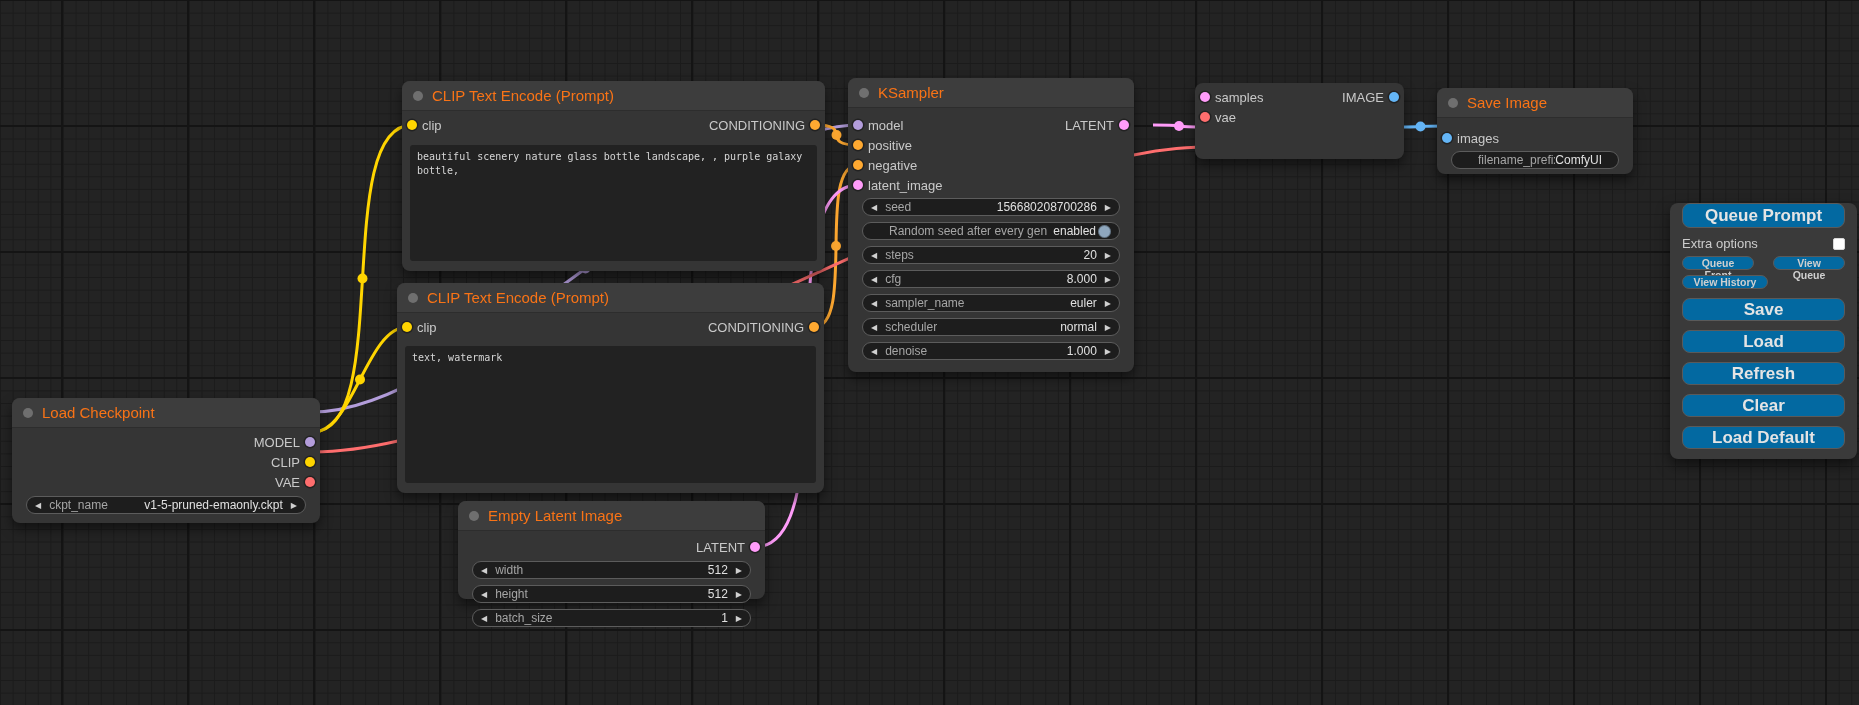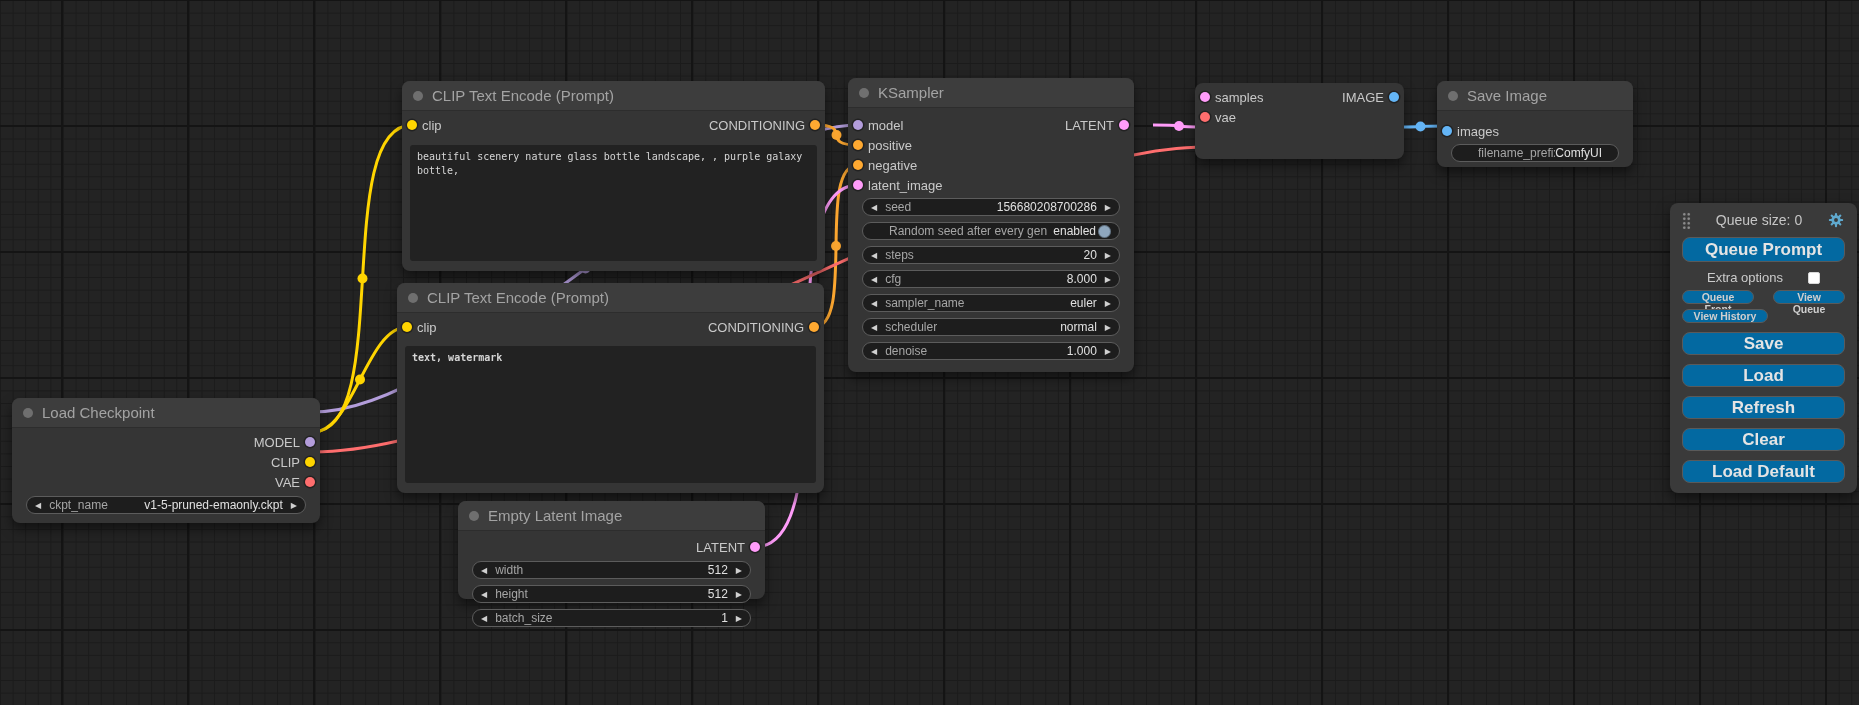--- a/index.html
+++ b/index.html
@@ -24,21 +24,21 @@
   .node {
     position:absolute; z-index:2; background:#353535; border-radius:8px;
     box-shadow: 0 6px 12px rgba(0,0,0,.5);
   }
   .nhead {
     height:30px; display:flex; align-items:center; padding:0 11px;
     background:#3d3d3d; border-bottom:1px solid #2d2d2d;
     border-radius:8px 8px 0 0;
   }
   .ndot { width:10px; height:10px; border-radius:50%; margin-right:9px; flex:none; }
-  .ntitle { font-size:15px; color:#a3a3a3; white-space:nowrap; }
+  .ntitle { font-size:15px; color:#f97316; white-space:nowrap; }
 
   .srow {
     position:relative; height:20px; display:flex; align-items:center;
     padding:0 20px; font-size:13px; color:#c9c9c9;
   }
   .srow.mt4 { margin-top:4px; }
   .srow.mt6 { margin-top:6px; }
   .srow.mt7 { margin-top:7px; }
   .port {
     position:absolute; width:10px; height:10px; border-radius:50%; top:5px;
@@ -90,21 +90,21 @@
     display:block; width:100%; background:#0369a1; border:1px solid #5a5a5a;
     border-radius:8px; color:#e4e4e4; font-family:"Liberation Sans",sans-serif;
     cursor:pointer; text-align:center;font-weight:bold;
   }
   .qbtn.big { height:25px; font-size:17px; line-height:22px; }
   .qbtn.action { height:23px; font-size:17px; line-height:20px; margin-top:9px; }
   .qbtn.small {
     height:14px; font-size:10.5px; line-height:12px; border-radius:9px;
     width:auto; flex:1; padding:0 6px; color:#cfcfcf;
   }
-  .extra-row { margin-top:8px; display:flex; align-items:center; justify-content:center;
+  .extra-row { margin-top:8px; display:flex; align-items:center; justify-content:space-between;
                font-size:13px; color:#cccccc; gap:25px; }
   .checkbox { width:12px; height:12px; background:#ffffff; border-radius:2px;
               border:1px solid #d8d8d8; cursor:pointer; }
   .small-row { display:flex; gap:19px; margin-top:5px; }
   .small-row .qbtn.small.vh { flex:none; width:86px; }
   .btn-col { margin-top:8px; }
 </style>
 </head>
 <body>
 
@@ -176,21 +176,21 @@
     <div class="nhead">
       <span class="ndot" style="background: rgb(111, 111, 111);"></span>
       <span class="ntitle">CLIP Text Encode (Prompt)</span>
     </div>
     <div class="srow mt4">
       <span class="port in" style="background: rgb(255, 213, 0);"></span>
       <span>clip</span>
       <span class="sout">CONDITIONING</span>
       <span class="port out" style="background: rgb(255, 169, 49);"></span>
     </div>
-    <div class="tarea" style="height:137px; margin-top:9px;font-weight:bold;">text, watermark</div>
+    <div class="tarea" style="height:137px; margin-top:9px;">text, watermark</div>
   </div>
 
   <div class="node" style="left:458px; top:501px; width:307px; height:98px;">
     <div class="nhead">
       <span class="ndot" style="background: rgb(111, 111, 111);"></span>
       <span class="ntitle">Empty Latent Image</span>
     </div>
     <div class="srow mt6">
       <span class="sout">LATENT</span>
       <span class="port out" style="background: rgb(255, 156, 249);"></span>
@@ -291,54 +291,38 @@
       <span>samples</span>
       <span class="sout">IMAGE</span>
       <span class="port out" style="background: rgb(100, 181, 246);"></span>
     </div>
     <div class="srow">
       <span class="port in" style="background: rgb(255, 110, 110);"></span>
       <span>vae</span>
     </div>
   </div>
 
-  <div class="node" style="left:1437px; top:81px; width:196px; height:86px;">
+  <div class="node" style="left:1437px; top:88px; width:196px; height:86px;">
     <div class="nhead">
       <span class="ndot" style="background: rgb(111, 111, 111);"></span>
       <span class="ntitle">Save Image</span>
     </div>
     <div class="srow" style="margin-top:10px;">
       <span class="port in" style="background: rgb(100, 181, 246);"></span>
       <span>images</span>
     </div>
     <div class="wgroup">
       <div class="widget noarr">
         <span class="wlabel">filename_prefix</span>
         <span class="wvalue">ComfyUI</span>
       </div>
     </div>
   </div>
 
   <div class="qpanel">
-    <div class="qhead">
-      <div class="drag-handle"></div>
-      <div class="qtitle">Queue size: 0</div>
-      <span class="gear" style="color: rgb(95, 169, 206);">
-        <svg width="18" height="18" viewBox="0 0 24 24" fill="currentColor">
-          <g>
-            <rect x="10.6" y="2.5" width="2.8" height="19" rx="1.2"></rect>
-            <rect x="10.6" y="2.5" width="2.8" height="19" rx="1.2" transform="rotate(45 12 12)"></rect>
-            <rect x="10.6" y="2.5" width="2.8" height="19" rx="1.2" transform="rotate(90 12 12)"></rect>
-            <rect x="10.6" y="2.5" width="2.8" height="19" rx="1.2" transform="rotate(135 12 12)"></rect>
-            <circle cx="12" cy="12" r="6.2"></circle>
-            <circle cx="12" cy="12" r="2.6" fill="#3a3a3a"></circle>
-          </g>
-        </svg>
-      </span>
-    </div>
     <button class="qbtn big">Queue Prompt</button>
     <div class="extra-row">
       <span>Extra options</span>
       <span class="checkbox"></span>
     </div>
     <div class="small-row">
       <button class="qbtn small">Queue Front</button>
       <button class="qbtn small">View Queue</button>
     </div>
     <div class="small-row">

